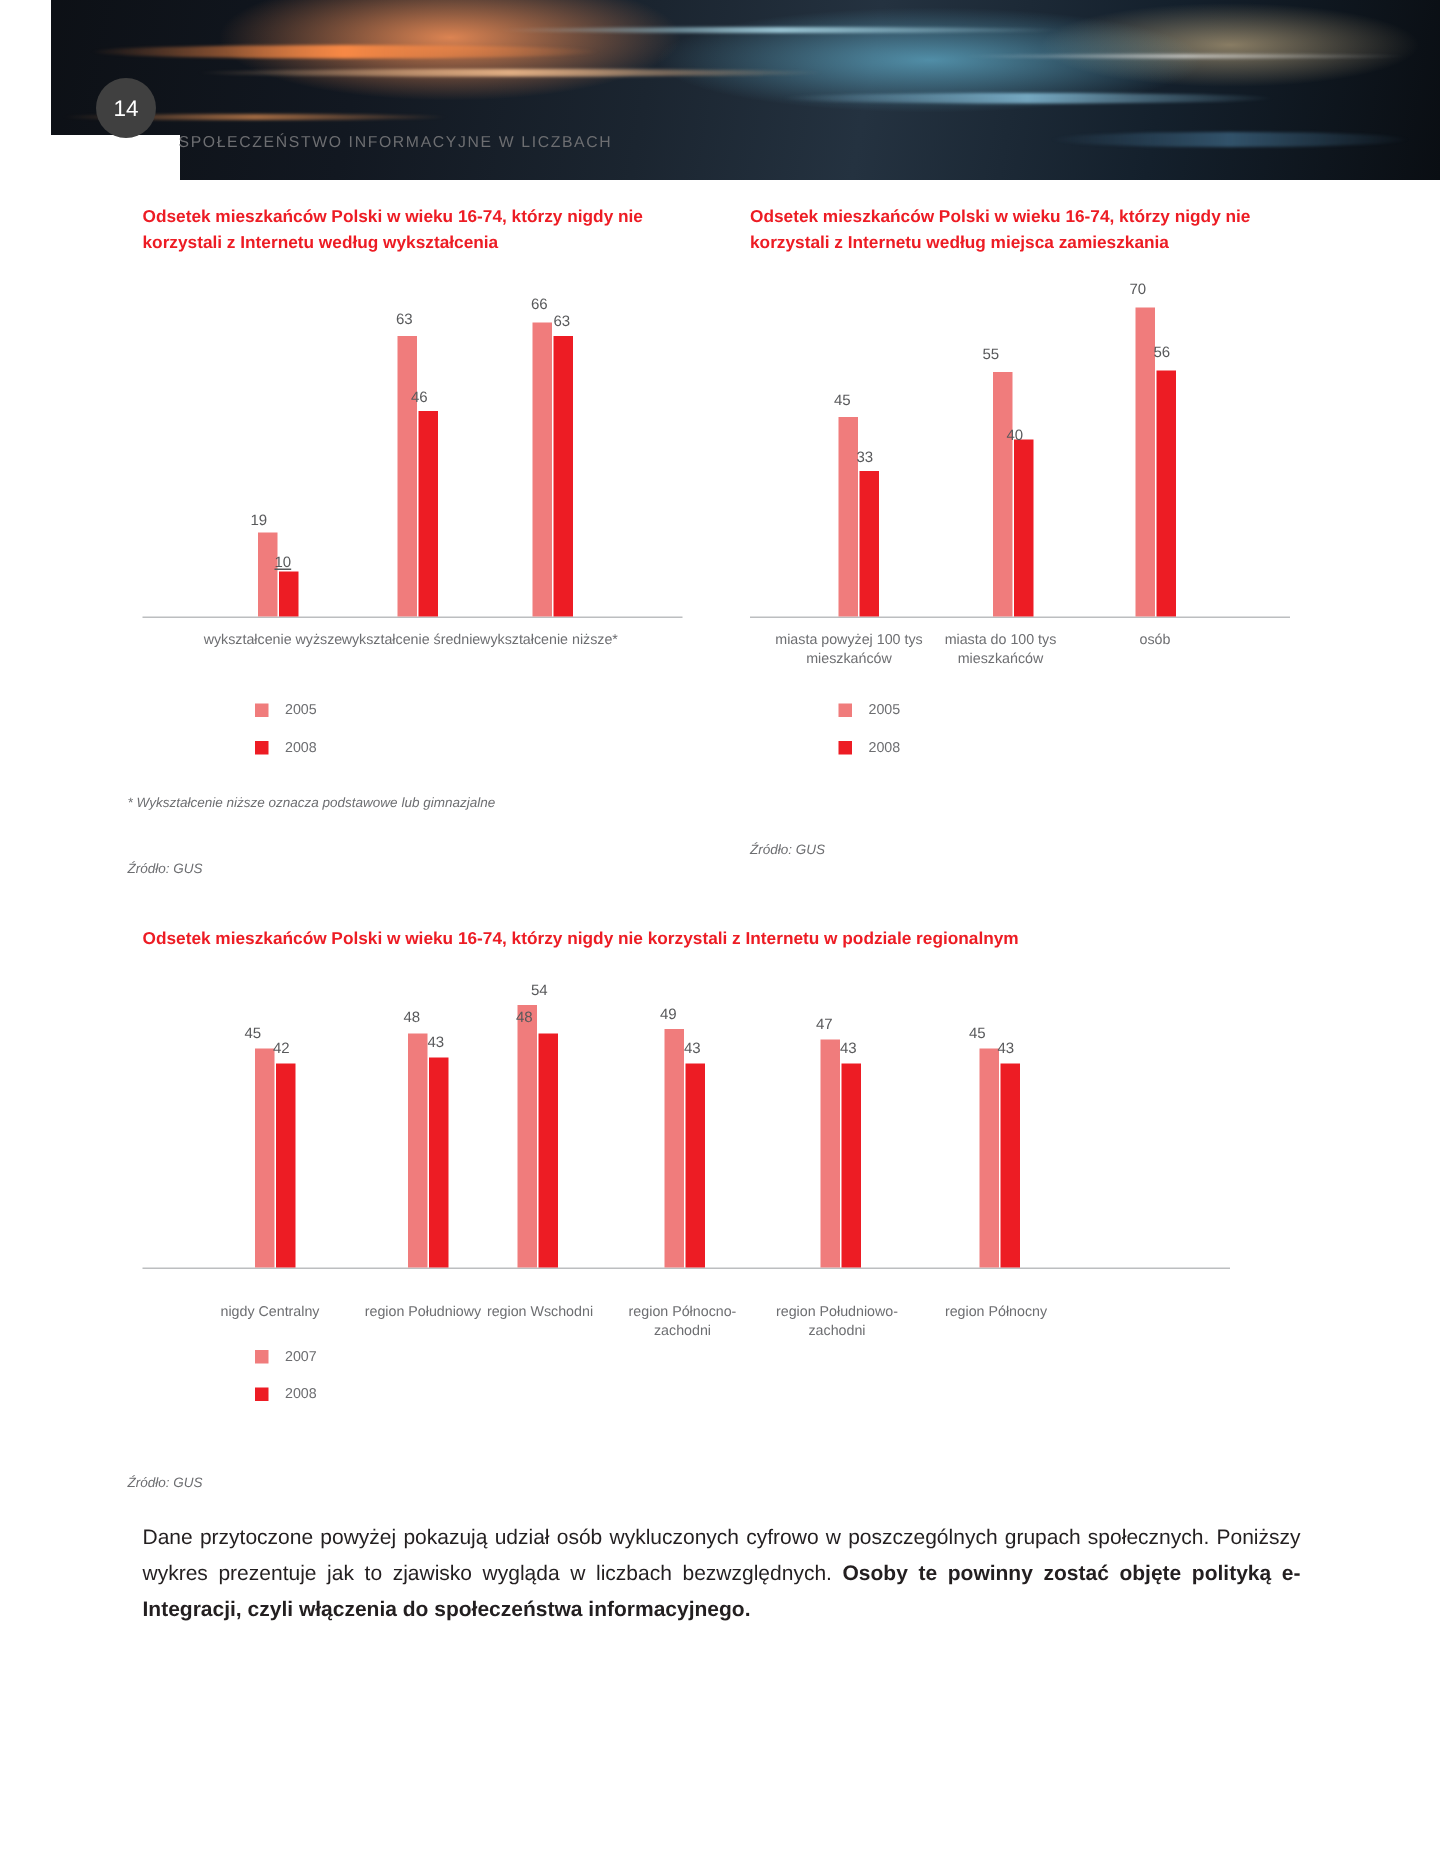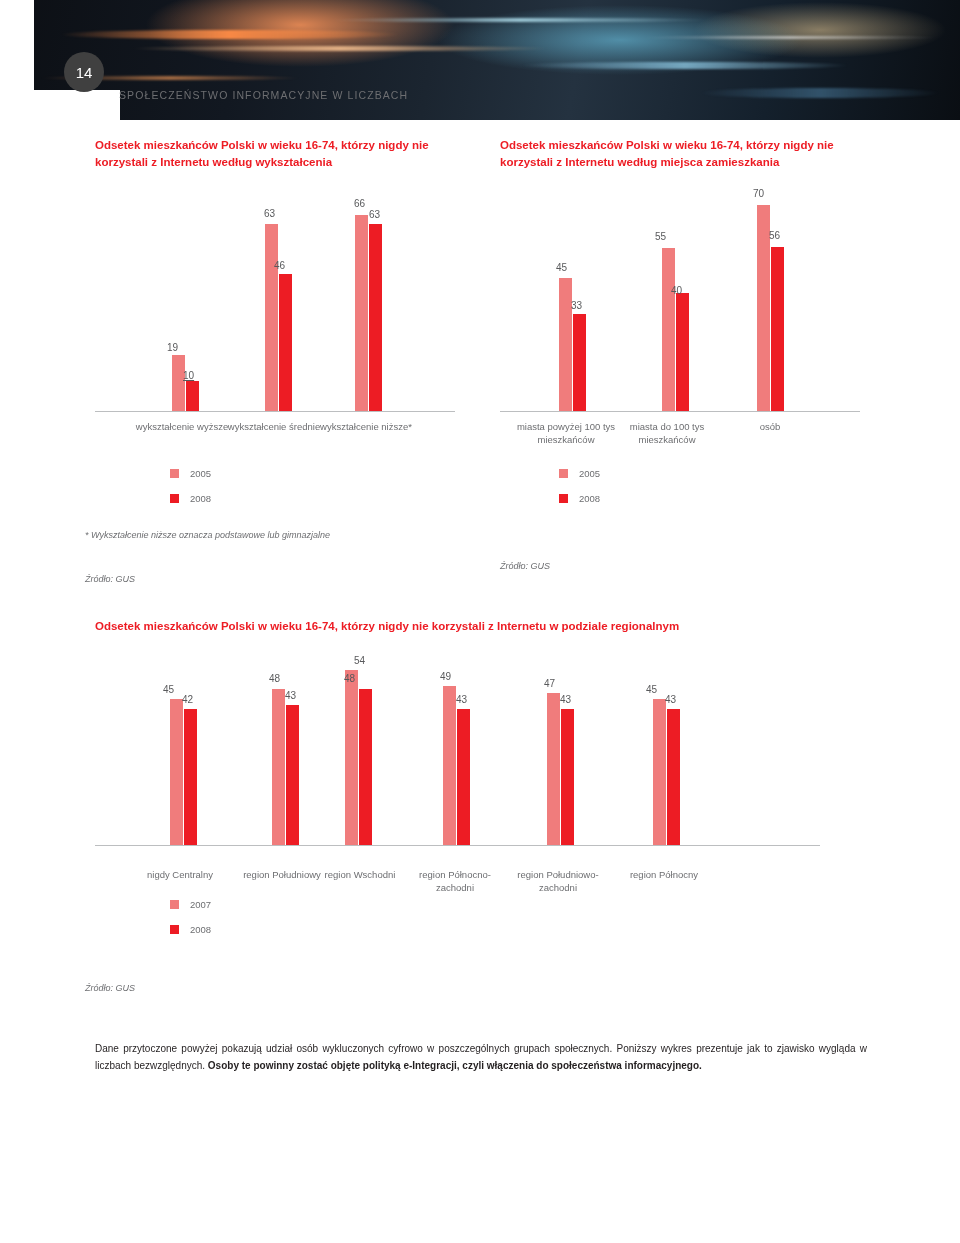--- a/index.html
+++ b/index.html
@@ -42,21 +42,21 @@
   .barval{position:absolute;font-size:10px;color:#58595b;white-space:nowrap;}
   .catlabel{position:absolute;font-size:9.5px;color:#6d6e71;text-align:center;line-height:1.35;}
   .legend-item{position:absolute;font-size:9.5px;color:#6d6e71;}
   .legend-swatch{position:absolute;width:9px;height:9px;}
   .note{position:absolute;font-size:9px;color:#6d6e71;font-style:italic;line-height:1.5;}
   .src{position:absolute;font-size:9px;color:#6d6e71;font-style:italic;margin-top:32px;}
 
   
   .para{
     position:absolute;left:95px;top:1012px;width:772px;
-    font-size:10px;line-height:1.72;color:#231f20;text-align:justify;margin-top:28px;
+    font-size:14px;line-height:1.72;color:#231f20;text-align:justify;
   }
   .para b{font-weight:bold;}
 </style>
 </head>
 <body>
 
 <div class="banner">
   <div class="banner-img">
     <div class="streak" style="left:60px;top:30px;width:340px;height:9px;background:linear-gradient(90deg,rgba(255,90,40,0),rgba(255,140,70,.95),rgba(255,90,40,0));"></div>
     <div class="streak" style="left:130px;top:46px;width:420px;height:5px;background:linear-gradient(90deg,rgba(255,180,120,0),rgba(255,200,150,.8),rgba(255,180,120,0));"></div>

